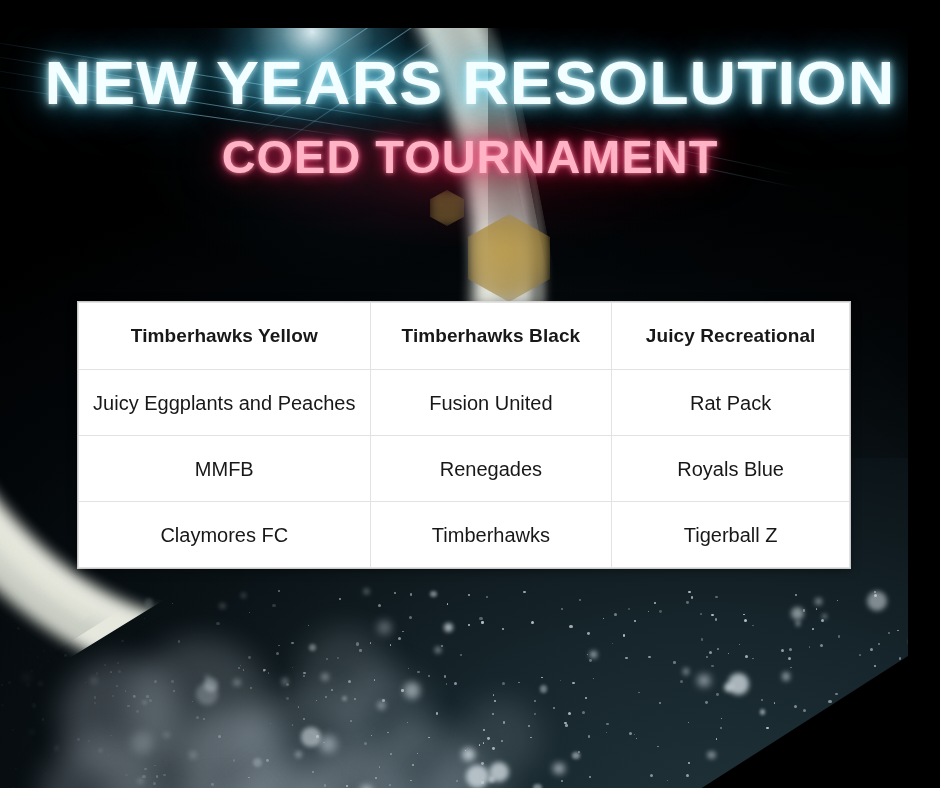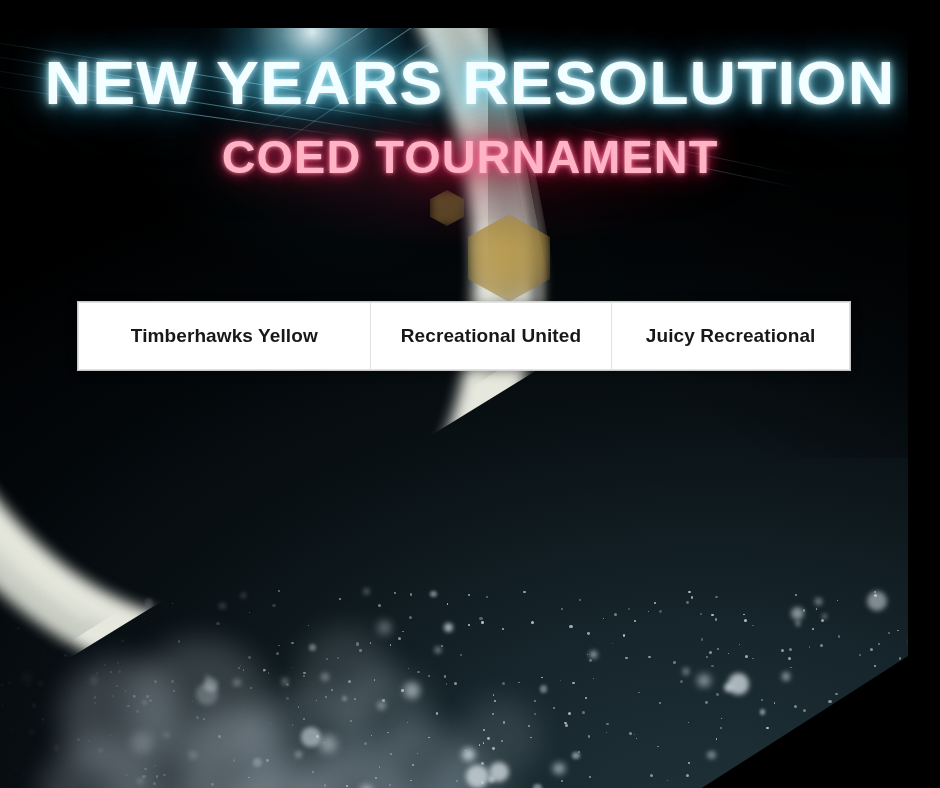--- a/index.html
+++ b/index.html
@@ -710,22 +710,37 @@
   <div class="table-wrap">
     <table>
       <colgroup>
           <col class="c1">
           <col class="c2">
           <col class="c3">
         </colgroup>
       <thead>
         <tr>
           <th>Timberhawks Yellow</th>
-          <th>Recreational United</th>
+          <th>Timberhawks Black</th>
           <th>Juicy Recreational</th>
         </tr>
       </thead>
       <tbody id="tbody">
+          <tr>
+            <td>Juicy Eggplants and Peaches</td>
+            <td>Fusion United</td>
+            <td>Rat Pack</td>
+          </tr>
+          <tr>
+            <td>MMFB</td>
+            <td>Renegades</td>
+            <td>Royals Blue</td>
+          </tr>
+          <tr>
+            <td>Claymores FC</td>
+            <td>Timberhawks</td>
+            <td>Tigerball Z</td>
+          </tr>
         </tbody>
     </table>
   </div>
 
 </div>
 
 </body></html>

